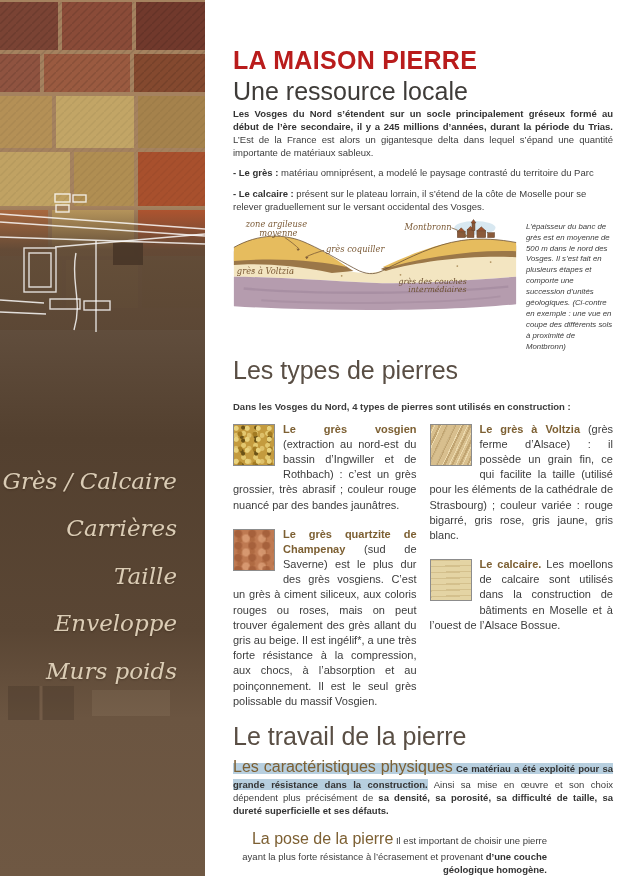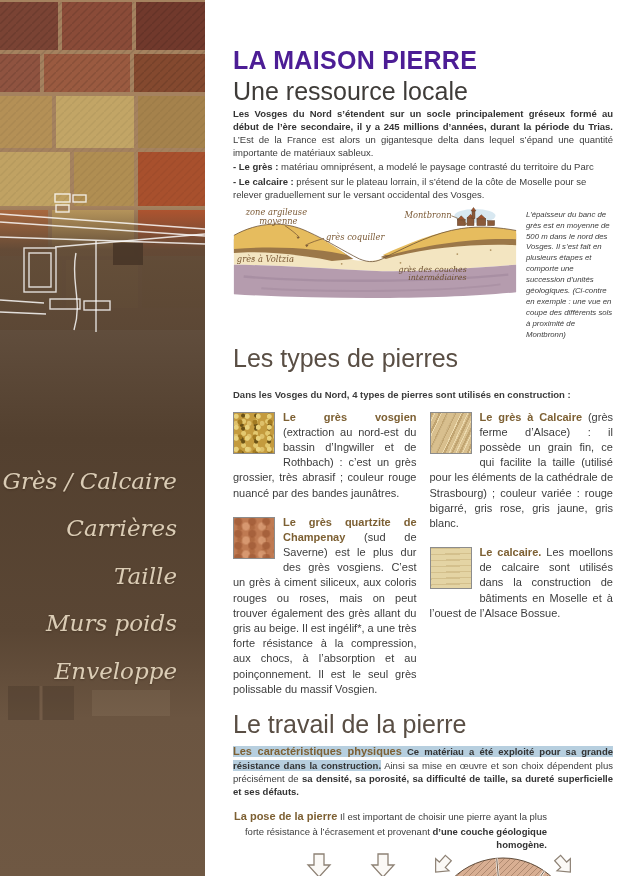--- a/index.html
+++ b/index.html
@@ -19,27 +19,27 @@
   }
   .nav .item{
     font-family:"DejaVu Serif","Liberation Serif",serif;
     font-style:italic;font-size:23px;line-height:1.15;
     color:rgba(231,217,193,.92);text-shadow:0 1px 2px rgba(40,25,15,.35);
     white-space:nowrap;
   }
 
   
   main{position:relative;flex:1;padding:47px 18px 0 28px;box-sizing:border-box;}
-  h1.title{margin:0;font-size:25px;line-height:1.08;font-weight:bold;color:#4c1d95;letter-spacing:.3px;}
+  h1.title{margin:0;font-size:25px;line-height:1.08;font-weight:bold;color:#b91c1c;letter-spacing:.3px;}
   .subtitle{margin:3px 0 0;font-size:25px;line-height:1.12;font-weight:400;color:#3e3b38;}
   p{margin:0;font-size:9.5px;line-height:1.38;color:#3c3c3c;text-align:justify;}
   p b{color:#333;}
   .lead{margin-top:2px;}
   .mt5{margin-top:5px;}
-  .bullet{margin-top:1px;text-align:left;}
+  .bullet{margin-top:7px;text-align:left;}
   .bullet .bl{font-weight:bold;color:#333;}
 
   .figrow{display:flex;margin-top:5px;align-items:flex-start;}
   .geo{flex:0 0 284px;width:284px;height:98px;}
   .figcap{flex:1;padding-left:9px;padding-top:4px;font-size:7.8px;font-style:italic;
     line-height:1.4;color:#3d3d3d;text-align:left;}
 
   h3.section{margin:3px 0 0;font-size:25px;line-height:1.12;font-weight:400;color:#594e44;}
   .types-intro{margin-top:16px;font-weight:bold;color:#3b3b3b;text-align:left;}
 
@@ -47,21 +47,21 @@
   .col{flex:1;min-width:0;}
   .entry{position:relative;}
   .entry + .entry{margin-top:14px;}
   .entry::after{content:"";display:block;clear:both;}
   .thumb{float:left;width:42px;height:42px;margin:2px 8px 2px 0;border:1px solid #8c8c8c;box-sizing:border-box;}
   .entry p{font-size:11px;}
   .nm{font-weight:bold;color:#7d6033;}
 
   .carac{margin-top:6px;}
   .hl{background:#b7cfdf;}
-  .lbl{font-weight:bold;color:#7d6033;font-size:11px;}
+  .lbl{font-weight:normal;color:#7d6033;font-size:16px;}
   .pose{margin-top:11px;width:314px;text-align:right;}
   .illus{display:block;margin-top:1px;}
 
   
   .t-vosgien{background-color:#c49b3e;background-image:
     radial-gradient(circle at 20% 30%, #e9d27c 0 2px, transparent 3px),
     radial-gradient(circle at 70% 20%, #6b5216 0 1.5px, transparent 2.5px),
     radial-gradient(circle at 40% 60%, #a37b22 0 2px, transparent 3px),
     radial-gradient(circle at 80% 70%, #e3c86f 0 2px, transparent 3px),
     radial-gradient(circle at 55% 85%, #6b5216 0 1.5px, transparent 2.5px),
@@ -153,22 +153,22 @@
         <rect x="8" y="686" width="66" height="34" fill="#3c2d22"></rect>
         <line x1="41" y1="686" x2="41" y2="720" stroke="#8a705a" stroke-width="3"></line>
         <rect x="92" y="690" width="78" height="26" fill="#d2be9e" opacity=".35"></rect>
       </g>
     </svg>
 
     <div class="nav">
       <div class="item">Grès / Calcaire</div>
       <div class="item">Carrières</div>
       <div class="item">Taille</div>
+      <div class="item">Enveloppe</div>
       <div class="item">Murs poids</div>
-      <div class="item">Enveloppe</div>
     </div>
   </aside>
 
   <main>
 
     <h1 class="title">LA MAISON PIERRE</h1>
     <div class="subtitle">Une ressource locale</div>
 
     <p class="lead"><b>Les Vosges du Nord s’étendent sur un socle principalement gréseux formé au début de l’ère secondaire, il y a 245 millions d’années, durant la période du Trias.</b><span> L’Est de la France est alors un gigantesque delta dans lequel s’épand une quantité importante de matériaux sableux.</span></p>
     <p class="bullet"><span class="bl">- Le grès :</span><span> matériau omniprésent, a modelé le paysage contrasté du territoire du Parc</span></p>
@@ -240,21 +240,21 @@
           <p><span class="nm">Le grès vosgien</span><span> (extraction au nord-est du bassin d’Ingwiller et de Rothbach) : c’est un grès grossier, très abrasif ; couleur rouge nuancé par des bandes jaunâtres.</span></p>
         </div>
         <div class="entry">
           <div class="thumb t-champenay"></div>
           <p><span class="nm">Le grès quartzite de Champenay</span><span> (sud de Saverne) est le plus dur des grès vosgiens. C’est un grès à ciment siliceux, aux coloris rouges ou roses, mais on peut trouver également des grès allant du gris au beige. Il est ingélif*, a une très forte résistance à la compression, aux chocs, à l’absorption et au poinçonnement. Il est le seul grès polissable du massif Vosgien.</span></p>
         </div>
       </div>
       <div class="col">
         <div class="entry">
           <div class="thumb t-voltzia"></div>
-          <p><span class="nm">Le grès à Calcaire</span><span> (grès ferme d’Alsace) : il possède un grain fin, ce qui facilite la taille (utilisé pour les éléments de la cathédrale de Strasbourg) ; couleur variée : rouge bigarré, gris rose, gris jaune, gris blanc.</span></p>
+          <p><span class="nm">Le grès à Voltzia</span><span> (grès ferme d’Alsace) : il possède un grain fin, ce qui facilite la taille (utilisé pour les éléments de la cathédrale de Strasbourg) ; couleur variée : rouge bigarré, gris rose, gris jaune, gris blanc.</span></p>
         </div>
         <div class="entry">
           <div class="thumb t-calcaire"></div>
           <p><span class="nm">Le calcaire.</span><span> Les moellons de calcaire sont utilisés dans la construction de bâtiments en Moselle et à l’ouest de l’Alsace Bossue.</span></p>
         </div>
       </div>
     </div>
 
     <h3 class="section" style="margin-top:13px">Le travail de la pierre</h3>
 

